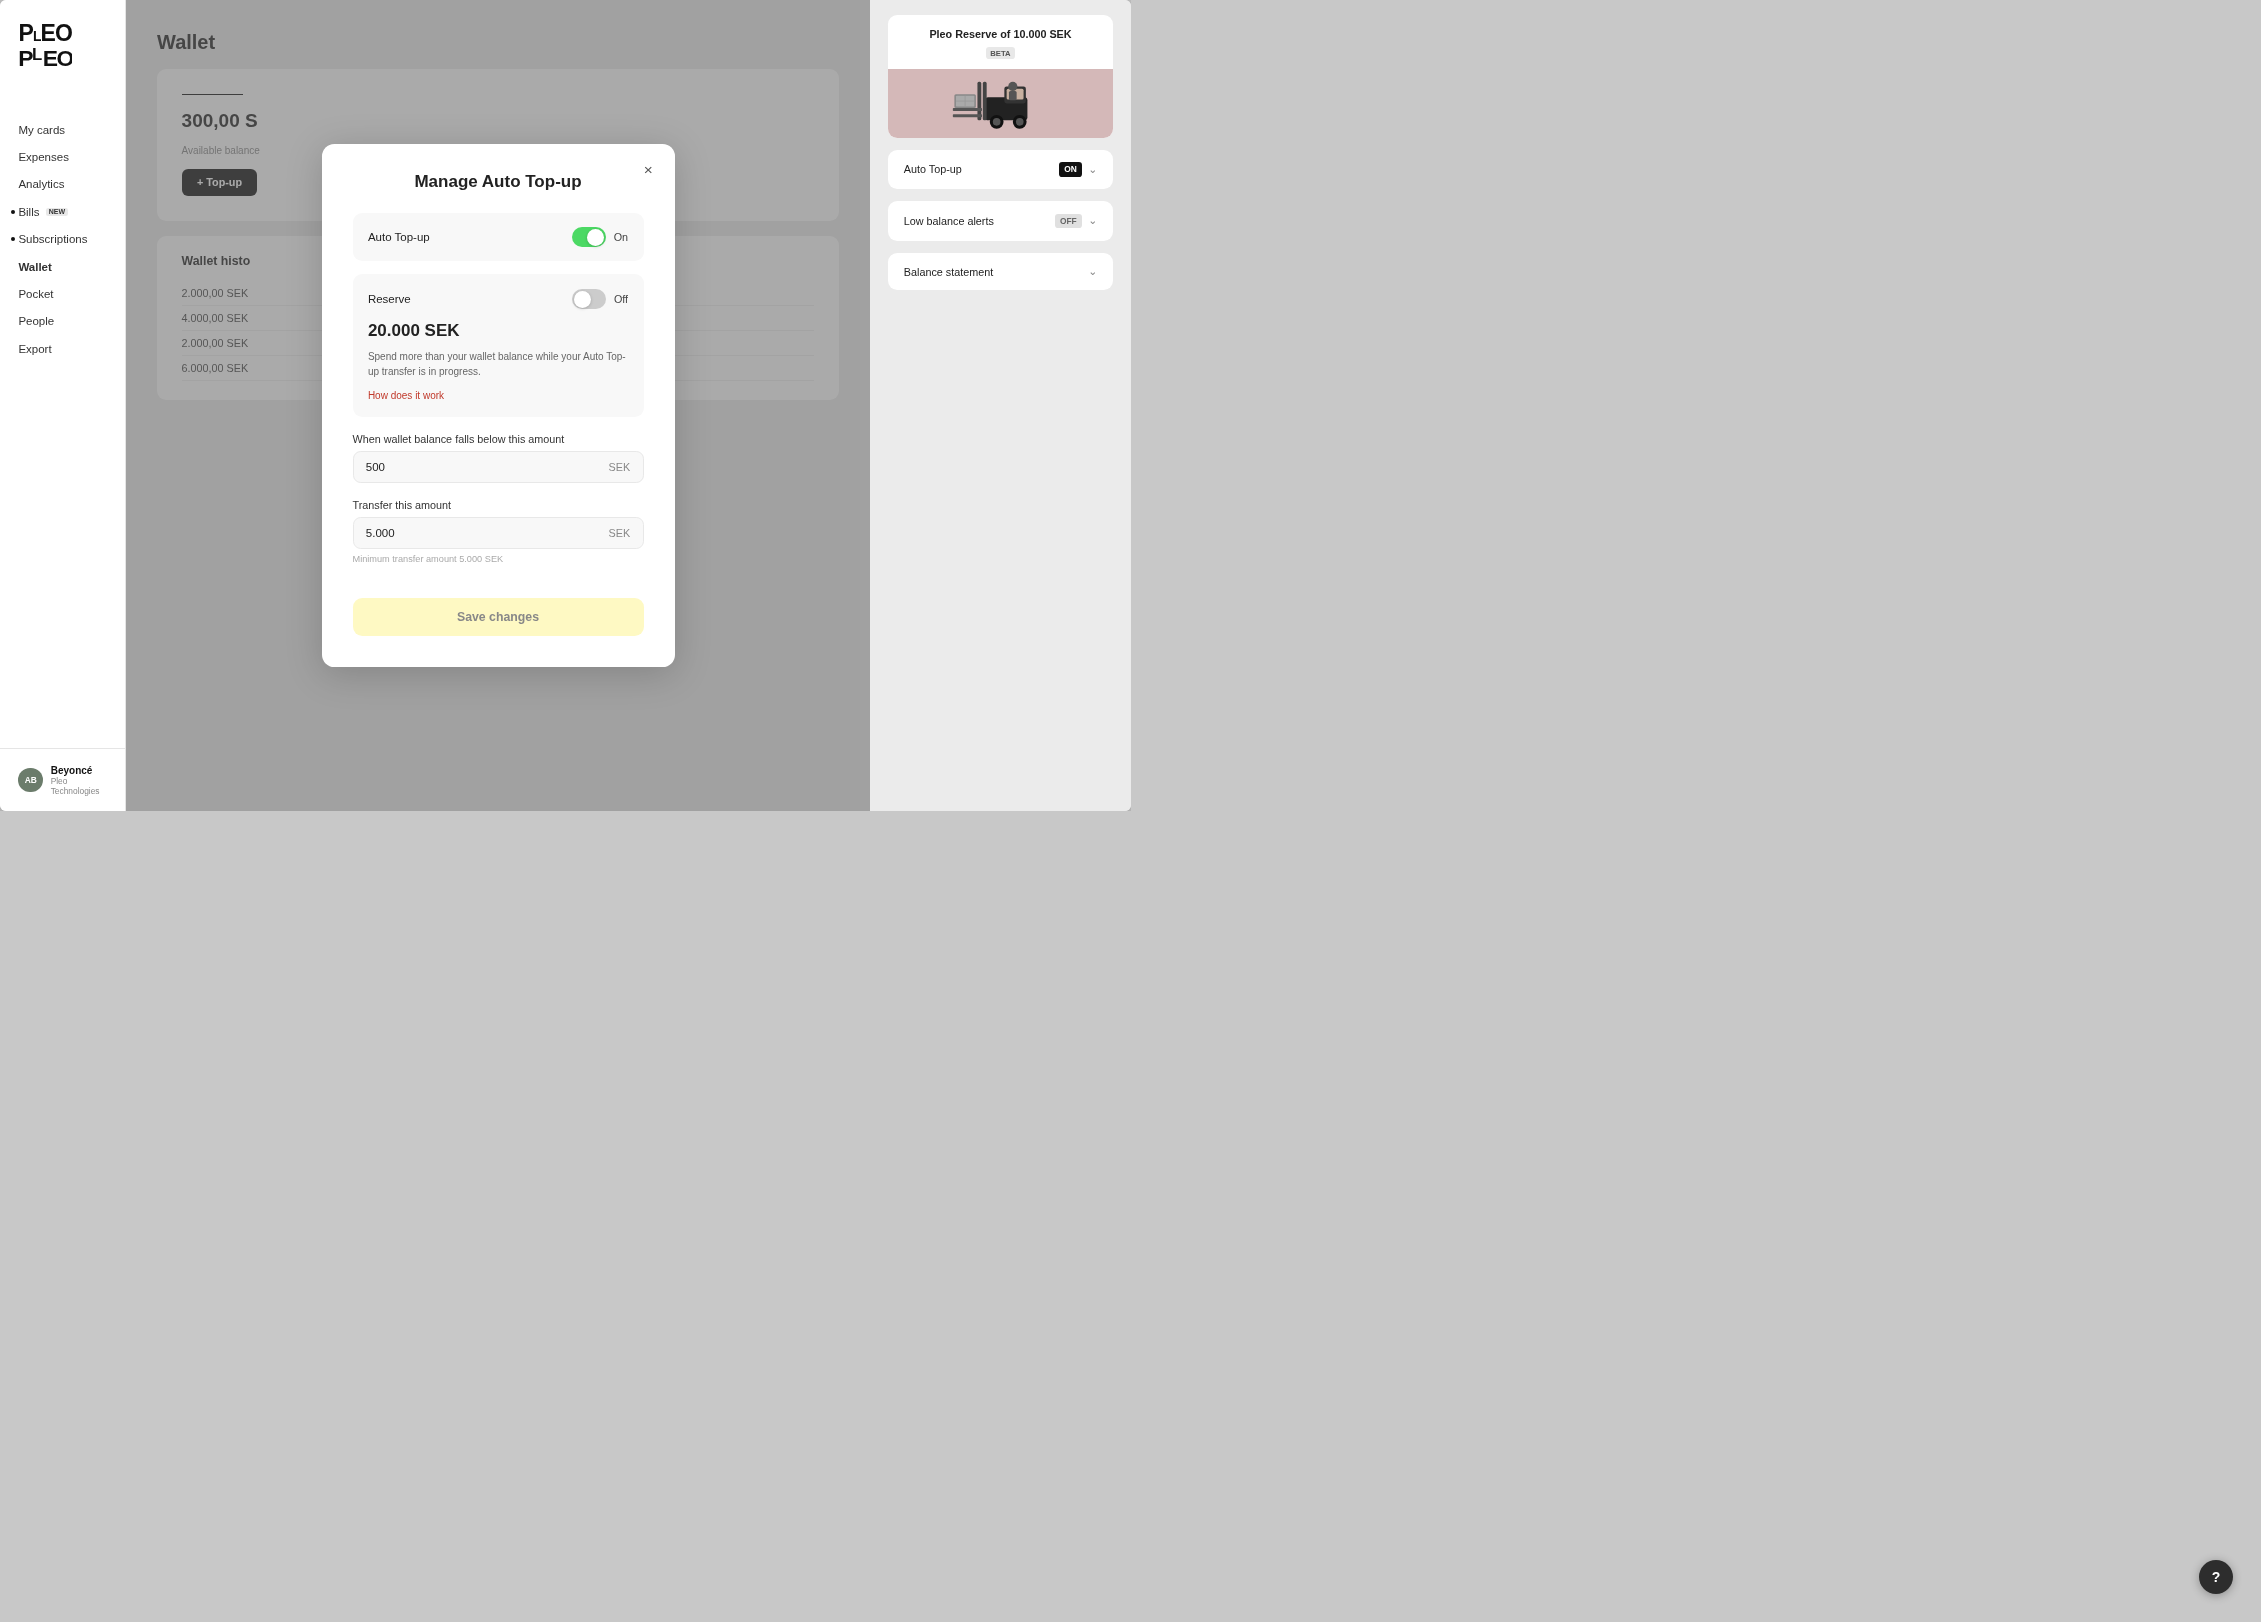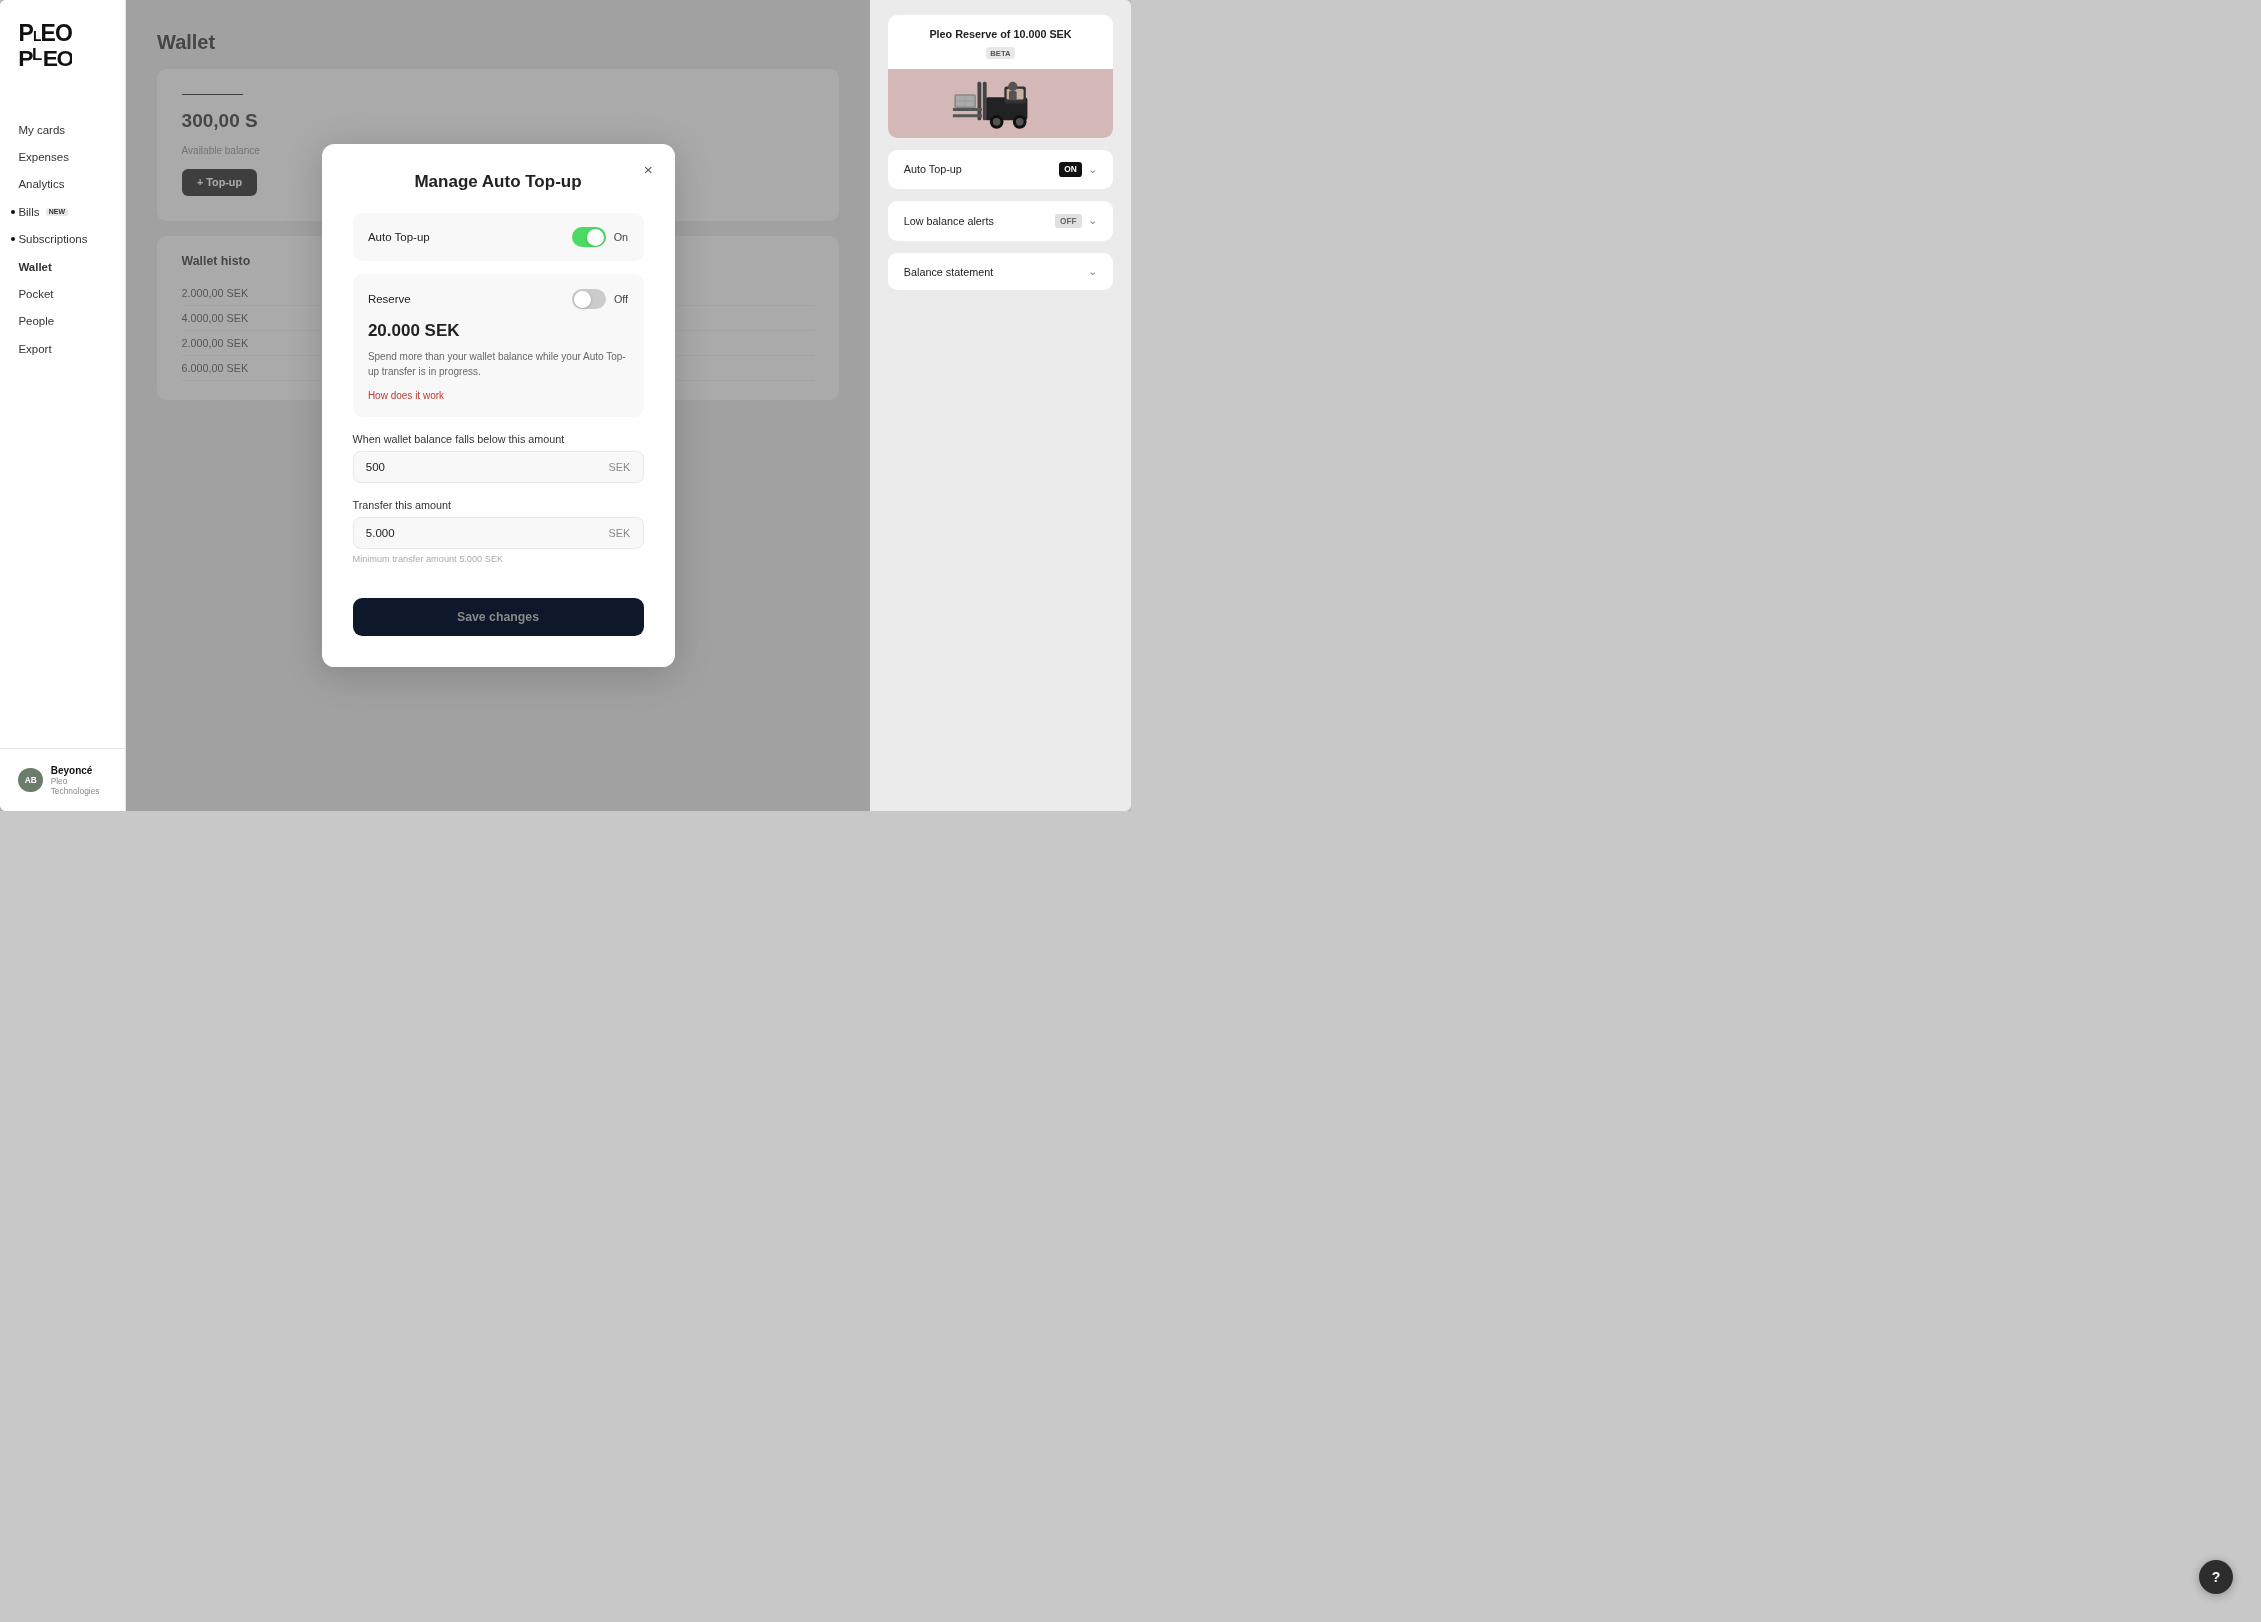--- a/index.html
+++ b/index.html
@@ -519,21 +519,21 @@
       color: #aaa;
       margin-top: 4.6px;
     }
 
     
     .save-btn {
       width: 100%;
       padding: 12.3px;
       border-radius: 9.2px;
       border: none;
-      background: #0f172a;
+      background: #fef9c3;
       color: #888;
       font-size: 12.3px;
       font-weight: 600;
       cursor: not-allowed;
       margin-top: 18.4px;
     }
   </style>
 </head>
 <body>
 

